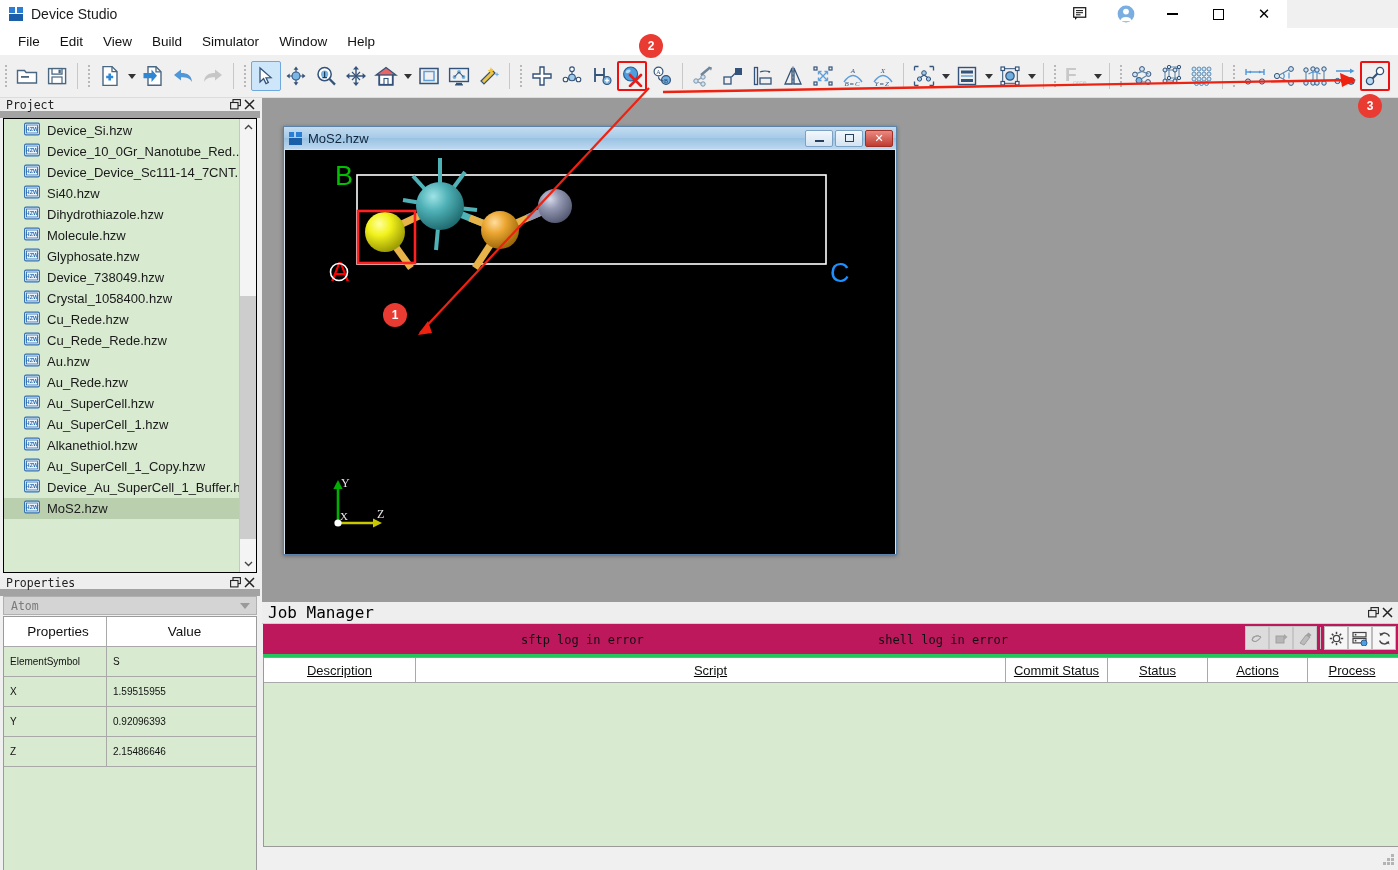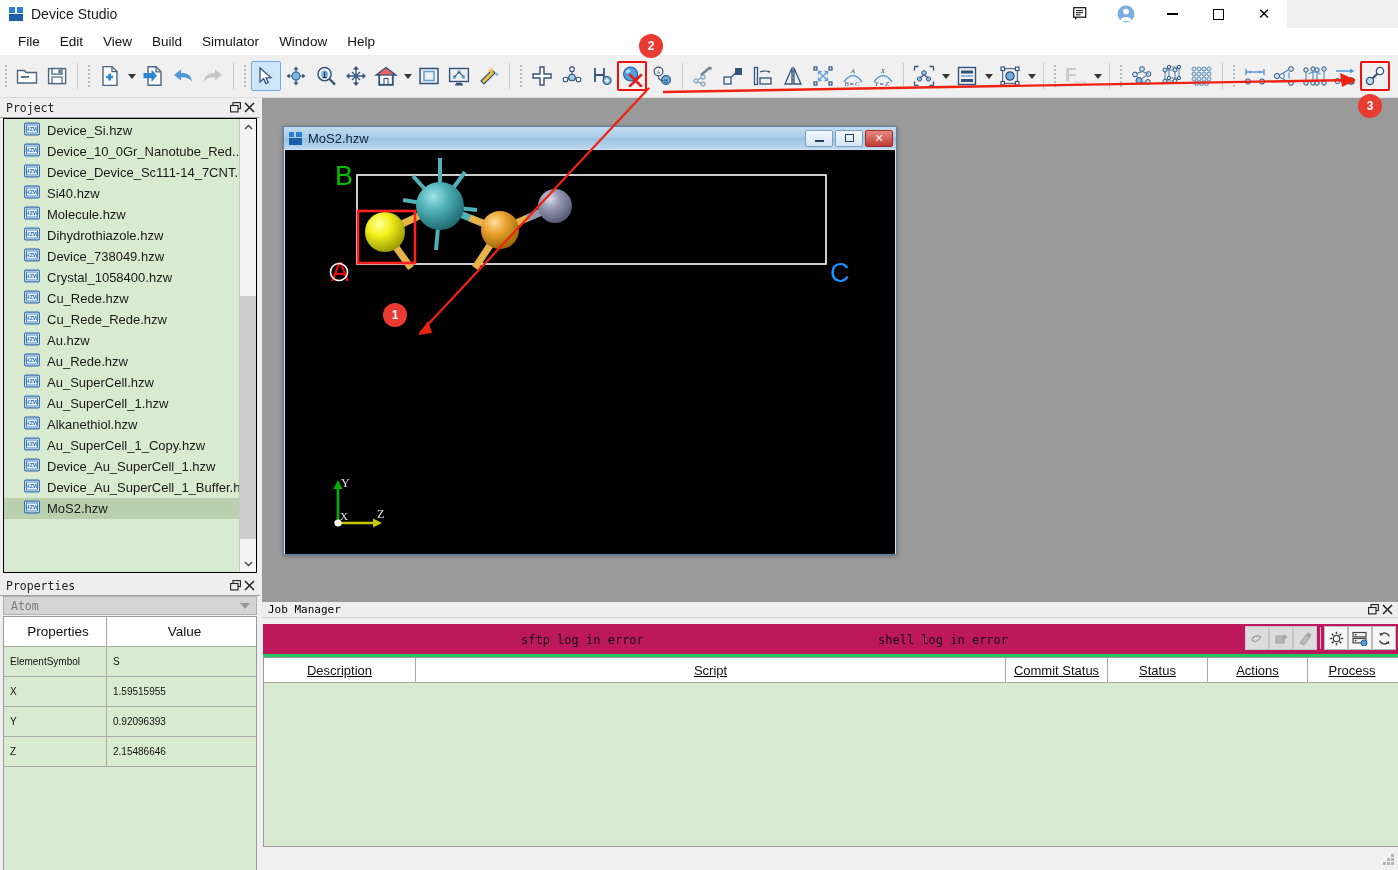--- a/index.html
+++ b/index.html
@@ -71,21 +71,21 @@
   }
   .tarrow i {
     display:block; width:0; height:0; border-left:4px solid transparent;
     border-right:4px solid transparent; border-top:5px solid #333;
   }
   .ic { display:block; }
 
   
   .dock-left { position: absolute; left: 0; top: 98px; width: 260px; height: 752px; }
   .panel-head {
-    height: 20px; background: #eeeeee; border-bottom: 1px solid #a3a3a3;
+    height: 20px; background: #eeeeee; border-bottom: 7px solid #a3a3a3;
     display: flex; align-items: center; padding: 0 4px 0 6px;
     font-family: "DejaVu Sans Mono", monospace; font-size: 11.5px; color: #222;
   }
   .panel-head .ph-title { flex: 1; }
   .ph-btn { width: 14px; height: 16px; display:flex;align-items:center;justify-content:center; cursor:default; }
 
   .proj-body {
     position: absolute; left: 3px; top: 20px; width: 254px; height: 455px;
     background: #d8ead0; border: 1px solid #000000; overflow: hidden;
   }
@@ -162,23 +162,23 @@
   .sw-max-g { width: 9px; height: 8px; border: 1.5px solid #24405c; }
   .sw-cls-g { font-size: 11px; font-weight: bold; line-height: 1; color: #fff; font-family:"DejaVu Sans",sans-serif; }
   .gl {
     position: absolute; left: 1px; top: 23px; width: 610px; height: 404px;
     background: #000000; overflow: hidden;
   }
 
   
   .jm { position: absolute; left: 262px; top: 602px; width: 1136px; height: 248px; background: #f0f0f0; }
   .jm-head {
-    height: 16px; background: #eeeeee; border-bottom: 1px solid #cfcfcf;
+    height: 22px; background: #eeeeee; border-bottom: 1px solid #cfcfcf;
     display: flex; align-items: center; padding: 0 4px 0 6px;
-    font-family: "DejaVu Sans Mono", monospace; font-size: 11px;
+    font-family: "DejaVu Sans Mono", monospace; font-size: 16px;
   }
   .jm-status {
     position: absolute; left: 1px; top: 22px; width: 1136px; height: 33px;
     background: #be185d; border-bottom: 3px solid #22c55e;
   }
   .jm-msg {
     position: absolute; top: 9px; font-family: "DejaVu Sans Mono", monospace;
     font-size: 12px; color: #111;
   }
   .jm-tools { position: absolute; right: 3px; top: 2px; display: flex; align-items: center; }
@@ -675,29 +675,37 @@
                 <text x="8.5" y="10" font-size="6" text-anchor="middle" fill="#2f6fb0" font-family="Liberation Sans, sans-serif" font-weight="bold">HZW</text>
               </svg></span>
             <span>Si40.hzw</span>
           </div>
           <div class="tree-row">
             <span><svg class="hzw-icon" viewBox="0 0 17 15">
                 <rect x="0.6" y="1.2" width="15.8" height="12.6" rx="1.4" fill="#ffffff" stroke="#2f6fb0" stroke-width="1.3"></rect>
                 <rect x="2.6" y="3.2" width="11.8" height="8.6" fill="#eaf3fb" stroke="#2f6fb0" stroke-width="0.9"></rect>
                 <text x="8.5" y="10" font-size="6" text-anchor="middle" fill="#2f6fb0" font-family="Liberation Sans, sans-serif" font-weight="bold">HZW</text>
               </svg></span>
+            <span>Dihydrothiazole.hzw</span>
+          </div>
+          <div class="tree-row">
+            <span><svg class="hzw-icon" viewBox="0 0 17 15">
+                <rect x="0.6" y="1.2" width="15.8" height="12.6" rx="1.4" fill="#ffffff" stroke="#2f6fb0" stroke-width="1.3"></rect>
+                <rect x="2.6" y="3.2" width="11.8" height="8.6" fill="#eaf3fb" stroke="#2f6fb0" stroke-width="0.9"></rect>
+                <text x="8.5" y="10" font-size="6" text-anchor="middle" fill="#2f6fb0" font-family="Liberation Sans, sans-serif" font-weight="bold">HZW</text>
+              </svg></span>
             <span>Molecule.hzw</span>
           </div>
           <div class="tree-row">
             <span><svg class="hzw-icon" viewBox="0 0 17 15">
                 <rect x="0.6" y="1.2" width="15.8" height="12.6" rx="1.4" fill="#ffffff" stroke="#2f6fb0" stroke-width="1.3"></rect>
                 <rect x="2.6" y="3.2" width="11.8" height="8.6" fill="#eaf3fb" stroke="#2f6fb0" stroke-width="0.9"></rect>
                 <text x="8.5" y="10" font-size="6" text-anchor="middle" fill="#2f6fb0" font-family="Liberation Sans, sans-serif" font-weight="bold">HZW</text>
               </svg></span>
-            <span>Dihydrothiazole.hzw</span>
+            <span>Glyphosate.hzw</span>
           </div>
           <div class="tree-row">
             <span><svg class="hzw-icon" viewBox="0 0 17 15">
                 <rect x="0.6" y="1.2" width="15.8" height="12.6" rx="1.4" fill="#ffffff" stroke="#2f6fb0" stroke-width="1.3"></rect>
                 <rect x="2.6" y="3.2" width="11.8" height="8.6" fill="#eaf3fb" stroke="#2f6fb0" stroke-width="0.9"></rect>
                 <text x="8.5" y="10" font-size="6" text-anchor="middle" fill="#2f6fb0" font-family="Liberation Sans, sans-serif" font-weight="bold">HZW</text>
               </svg></span>
             <span>Device_738049.hzw</span>
           </div>
           <div class="tree-row">
@@ -764,28 +772,20 @@
               </svg></span>
             <span>Alkanethiol.hzw</span>
           </div>
           <div class="tree-row">
             <span><svg class="hzw-icon" viewBox="0 0 17 15">
                 <rect x="0.6" y="1.2" width="15.8" height="12.6" rx="1.4" fill="#ffffff" stroke="#2f6fb0" stroke-width="1.3"></rect>
                 <rect x="2.6" y="3.2" width="11.8" height="8.6" fill="#eaf3fb" stroke="#2f6fb0" stroke-width="0.9"></rect>
                 <text x="8.5" y="10" font-size="6" text-anchor="middle" fill="#2f6fb0" font-family="Liberation Sans, sans-serif" font-weight="bold">HZW</text>
               </svg></span>
             <span>Au_SuperCell_1_Copy.hzw</span>
-          </div>
-          <div class="tree-row">
-            <span><svg class="hzw-icon" viewBox="0 0 17 15">
-                <rect x="0.6" y="1.2" width="15.8" height="12.6" rx="1.4" fill="#ffffff" stroke="#2f6fb0" stroke-width="1.3"></rect>
-                <rect x="2.6" y="3.2" width="11.8" height="8.6" fill="#eaf3fb" stroke="#2f6fb0" stroke-width="0.9"></rect>
-                <text x="8.5" y="10" font-size="6" text-anchor="middle" fill="#2f6fb0" font-family="Liberation Sans, sans-serif" font-weight="bold">HZW</text>
-              </svg></span>
-            <span>Device_Au_SuperCell_1.hzw</span>
           </div>
           <div class="tree-row">
             <span><svg class="hzw-icon" viewBox="0 0 17 15">
                 <rect x="0.6" y="1.2" width="15.8" height="12.6" rx="1.4" fill="#ffffff" stroke="#2f6fb0" stroke-width="1.3"></rect>
                 <rect x="2.6" y="3.2" width="11.8" height="8.6" fill="#eaf3fb" stroke="#2f6fb0" stroke-width="0.9"></rect>
                 <text x="8.5" y="10" font-size="6" text-anchor="middle" fill="#2f6fb0" font-family="Liberation Sans, sans-serif" font-weight="bold">HZW</text>
               </svg></span>
             <span>Device_Au_SuperCell_1_Buffer.h...</span>
           </div>
           <div class="tree-row sel">

